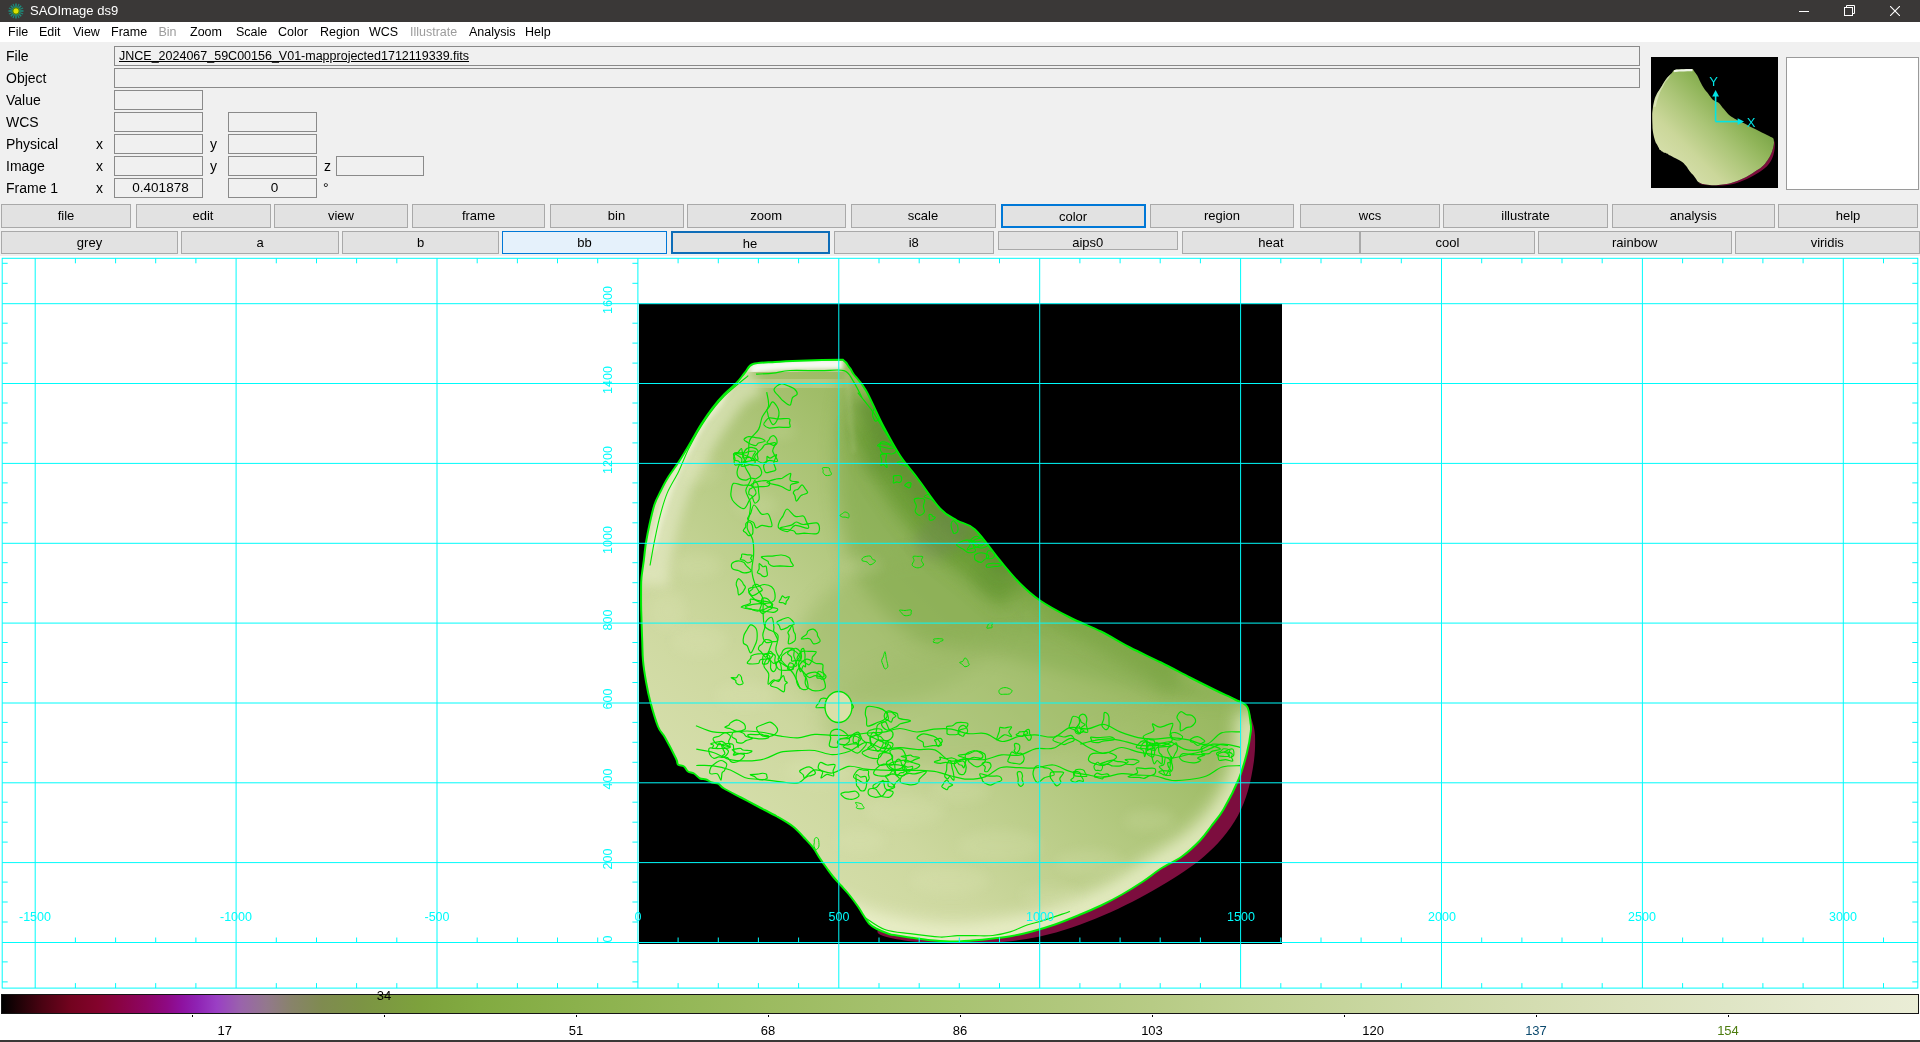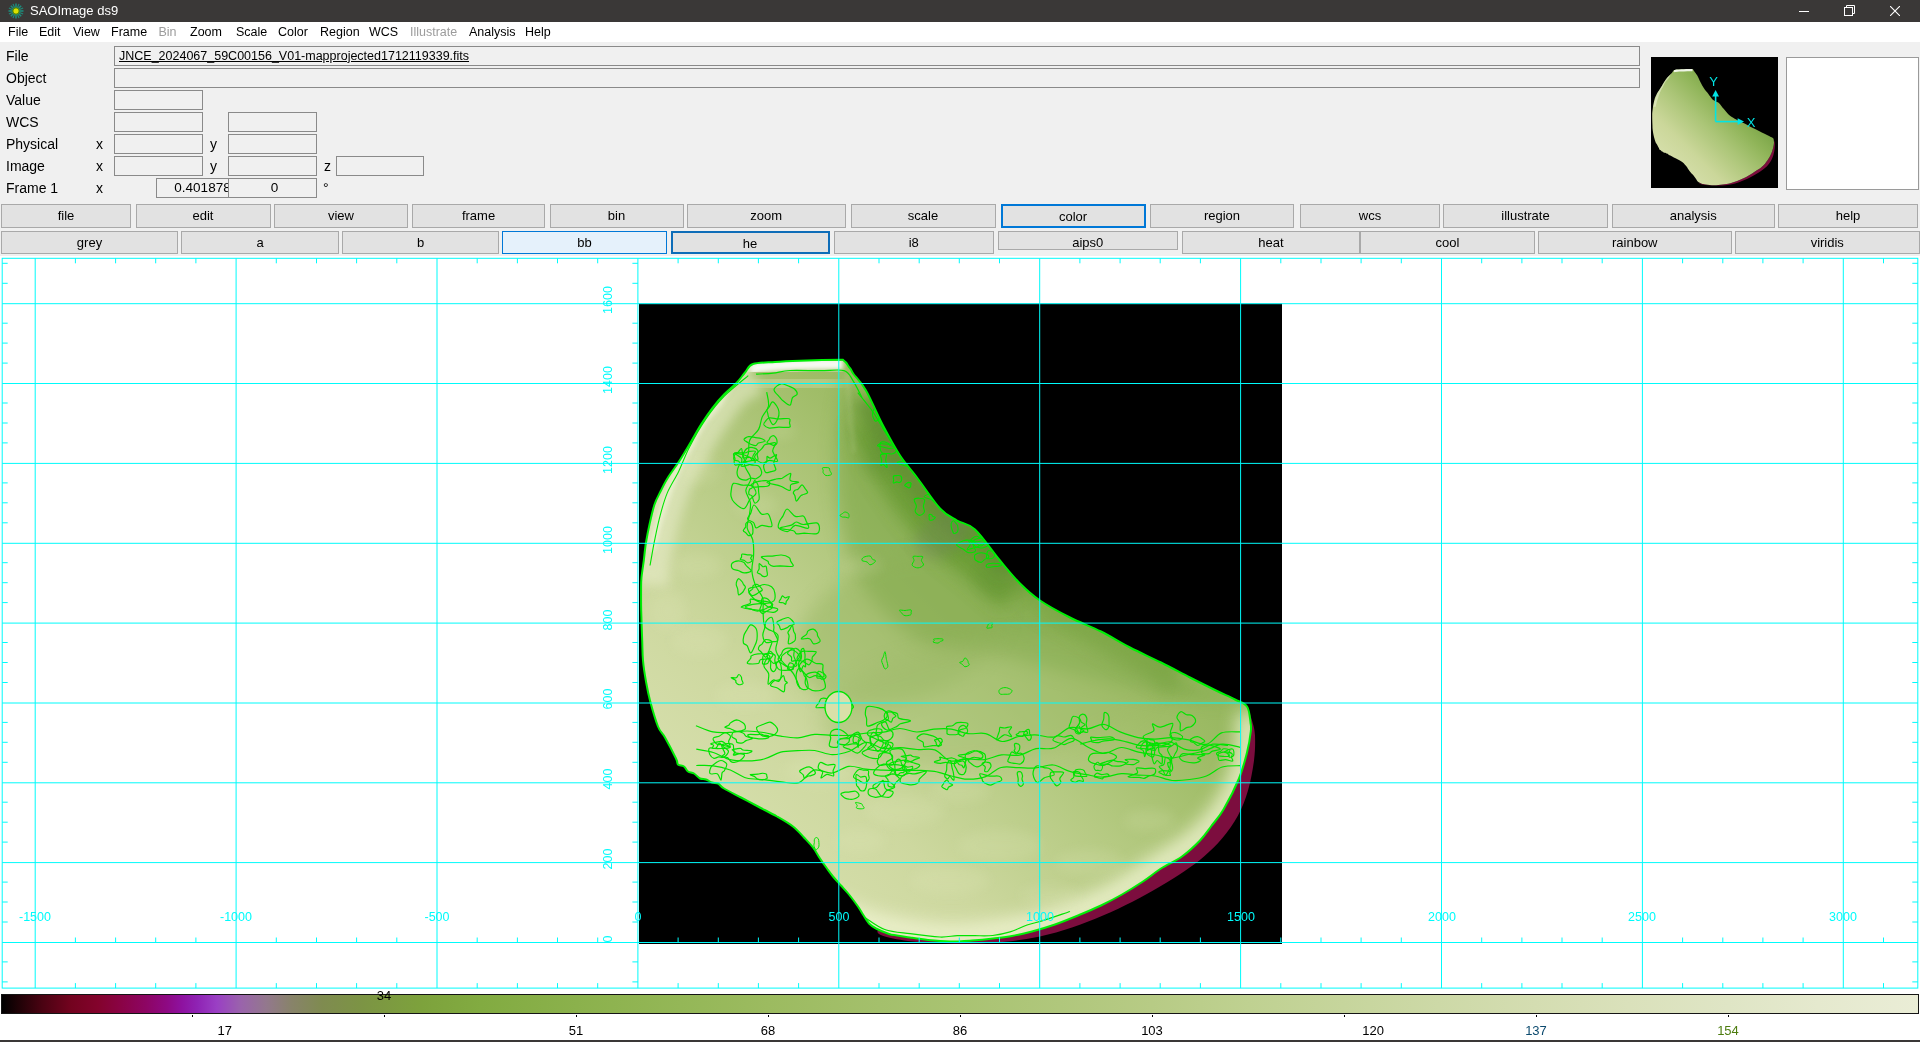--- a/index.html
+++ b/index.html
@@ -90,21 +90,21 @@
     <div class="entry" style="left:114px;top:4.0px;width:1526px;text-decoration:underline;">JNCE_2024067_59C00156_V01-mapprojected1712119339.fits</div>
     <div class="entry" style="left:114px;top:26.3px;width:1526px;"></div>
     <div class="entry" style="left:114px;top:48.4px;width:89px;"></div>
     <div class="entry" style="left:114px;top:70.5px;width:89px;"></div>
     <div class="entry" style="left:228px;top:70.5px;width:89px;"></div>
     <div class="entry" style="left:114px;top:92.6px;width:89px;"></div>
     <div class="entry" style="left:228px;top:92.6px;width:89px;"></div>
     <div class="entry" style="left:114px;top:114.7px;width:89px;"></div>
     <div class="entry" style="left:228px;top:114.7px;width:89px;"></div>
     <div class="entry" style="left:336px;top:114.7px;width:88px;"></div>
-    <div class="entry" style="left:114px;top:136.8px;width:89px;text-align:center;font-size:13.5px;margin-left:42px;">0.401878</div>
+    <div class="entry" style="left:114px;top:136.8px;width:89px;text-align:center;font-size:13.5px;">0.401878</div>
     <div class="entry" style="left:228px;top:136.8px;width:89px;text-align:center;font-size:13.5px;">0</div>
   </div>
 <svg width="127" height="131" style="position:absolute;left:1651px;top:57px;background:#000">
 <defs>
 <linearGradient id="pg" x1="660" y1="880" x2="1060" y2="470" gradientUnits="userSpaceOnUse">
 <stop offset="0" stop-color="#dde4b6"></stop>
         <stop offset="0.35" stop-color="#cbd79a"></stop>
 <stop offset="0.6" stop-color="#abc577"></stop>
         <stop offset="0.8" stop-color="#8fb458"></stop>
 <stop offset="1" stop-color="#74a042"></stop>

